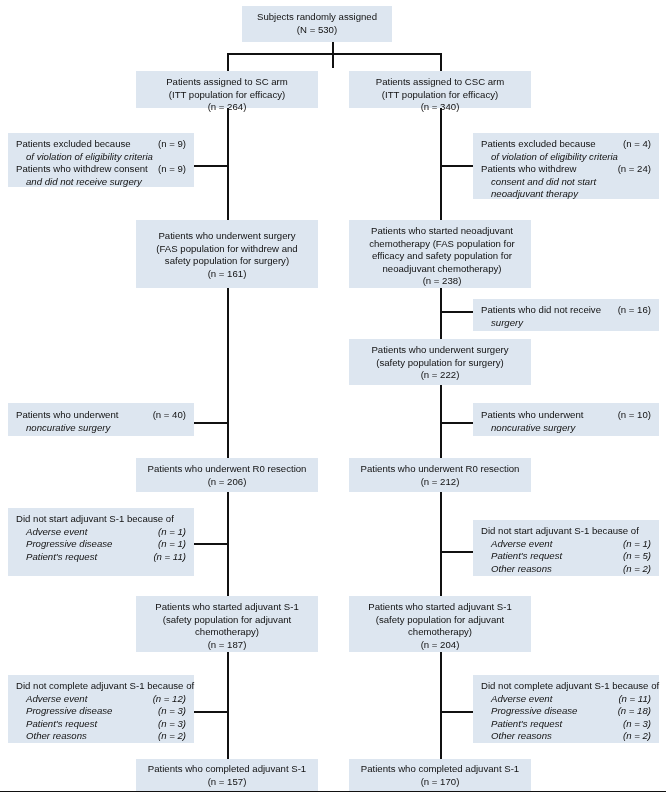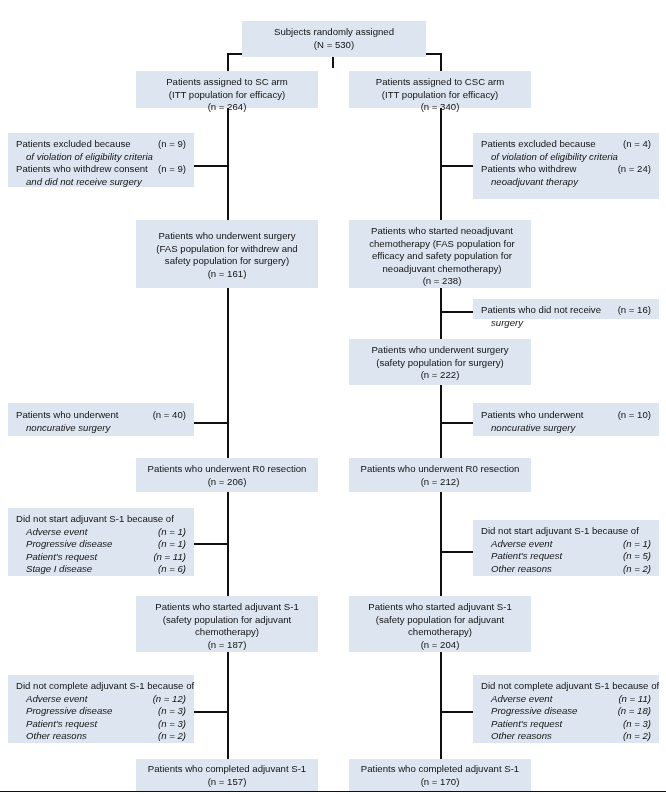--- a/index.html
+++ b/index.html
@@ -60,21 +60,21 @@
   <div class="v" style="left:440px;top:385px;height:73px;"></div>
   <div class="v" style="left:440px;top:492px;height:104px;"></div>
   <div class="v" style="left:440px;top:652px;height:107px;"></div>
 
   <div class="h" style="left:440px;top:165px;width:33px;"></div>
   <div class="h" style="left:440px;top:311px;width:33px;"></div>
   <div class="h" style="left:440px;top:422px;width:33px;"></div>
   <div class="h" style="left:440px;top:551px;width:33px;"></div>
   <div class="h" style="left:440px;top:711px;width:33px;"></div>
 
-  <div class="box center" style="left:242px;top:21px;width:184px;height:36px;">
+  <div class="box center" style="left:242px;top:6px;width:150px;height:36px;">
     <span class="ln">Subjects randomly assigned</span>
     <span class="ln">(N = 530)</span>
   </div>
 
   <div class="box center" style="left:136px;top:71px;width:182px;height:37px;">
     <span class="ln">Patients assigned to SC arm</span>
     <span class="ln">(ITT population for efficacy)</span>
     <span class="ln">(n = 264)</span>
   </div>
 
@@ -100,39 +100,40 @@
   <div class="box" style="left:473px;top:133px;width:186px;height:66px;">
     <div class="row">
       <span class="lbl">Patients excluded because</span>
       <span class="num">(n = 4)</span>
     </div>
     <span class="ln indent">of violation of eligibility criteria</span>
     <div class="row">
       <span class="lbl">Patients who withdrew</span>
       <span class="num">(n = 24)</span>
     </div>
+    <span class="ln indent">consent and did not start</span>
     <span class="ln indent">neoadjuvant therapy</span>
   </div>
 
   <div class="box center" style="left:136px;top:220px;width:182px;height:68px;padding-top:10px;">
     <span class="ln">Patients who underwent surgery</span>
     <span class="ln">(FAS population for withdrew and</span>
     <span class="ln">safety population for surgery)</span>
     <span class="ln">(n = 161)</span>
   </div>
 
   <div class="box center" style="left:349px;top:220px;width:182px;height:68px;padding-left:12px;">
     <span class="ln">Patients who started neoadjuvant</span>
     <span class="ln">chemotherapy (FAS population for</span>
     <span class="ln">efficacy and safety population for</span>
     <span class="ln">neoadjuvant chemotherapy)</span>
     <span class="ln">(n = 238)</span>
   </div>
 
-  <div class="box" style="left:473px;top:299px;width:186px;height:20px;">
+  <div class="box" style="left:473px;top:299px;width:186px;height:32px;">
     <div class="row">
       <span class="lbl">Patients who did not receive</span>
       <span class="num">(n = 16)</span>
     </div>
     <span class="ln indent">surgery</span>
   </div>
 
   <div class="box center" style="left:349px;top:339px;width:182px;height:46px;padding-top:5px;">
     <span class="ln">Patients who underwent surgery</span>
     <span class="ln">(safety population for surgery)</span>
@@ -171,24 +172,20 @@
       <span class="lbl">Adverse event</span>
       <span class="num">(n = 1)</span>
     </div>
     <div class="row indent">
       <span class="lbl">Progressive disease</span>
       <span class="num">(n = 1)</span>
     </div>
     <div class="row indent">
       <span class="lbl">Patient's request</span>
       <span class="num">(n = 11)</span>
-    </div>
-    <div class="row indent">
-      <span class="lbl">Stage I disease</span>
-      <span class="num">(n = 6)</span>
     </div>
   </div>
 
   <div class="box" style="left:473px;top:520px;width:186px;height:56px;">
     <span class="hdr">Did not start adjuvant S-1 because of</span>
     <div class="row indent">
       <span class="lbl">Adverse event</span>
       <span class="num">(n = 1)</span>
     </div>
     <div class="row indent">

